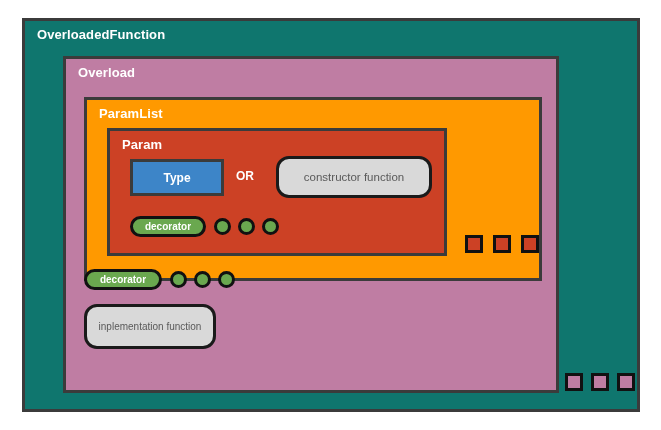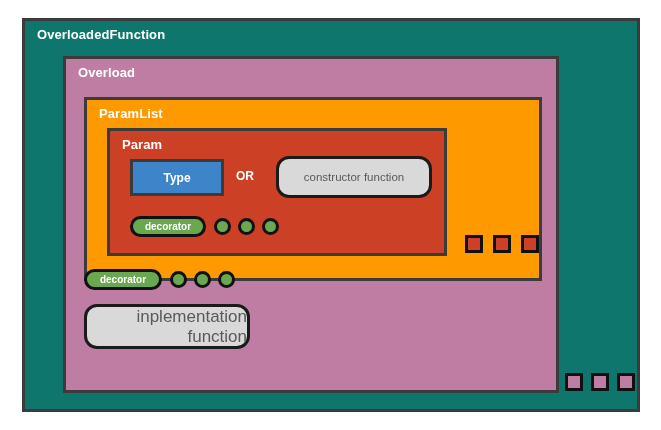--- a/index.html
+++ b/index.html
@@ -119,23 +119,23 @@
   }
   #constructor-function {
     left: 166px;
     top: 25px;
     width: 156px;
     height: 42px;
   }
   #implementation-function {
     left: 18px;
     top: 245px;
-    width: 166px;
+    width: 132px;
     height: 45px;
-    font-size: 17px;
+    font-size: 10px;
   }
 
   
   .decorator-pill {
     position: absolute;
     box-sizing: border-box;
     background: #6aa84f;
     border: 3px solid #111111;
     border-radius: 11px;
     display: flex;

